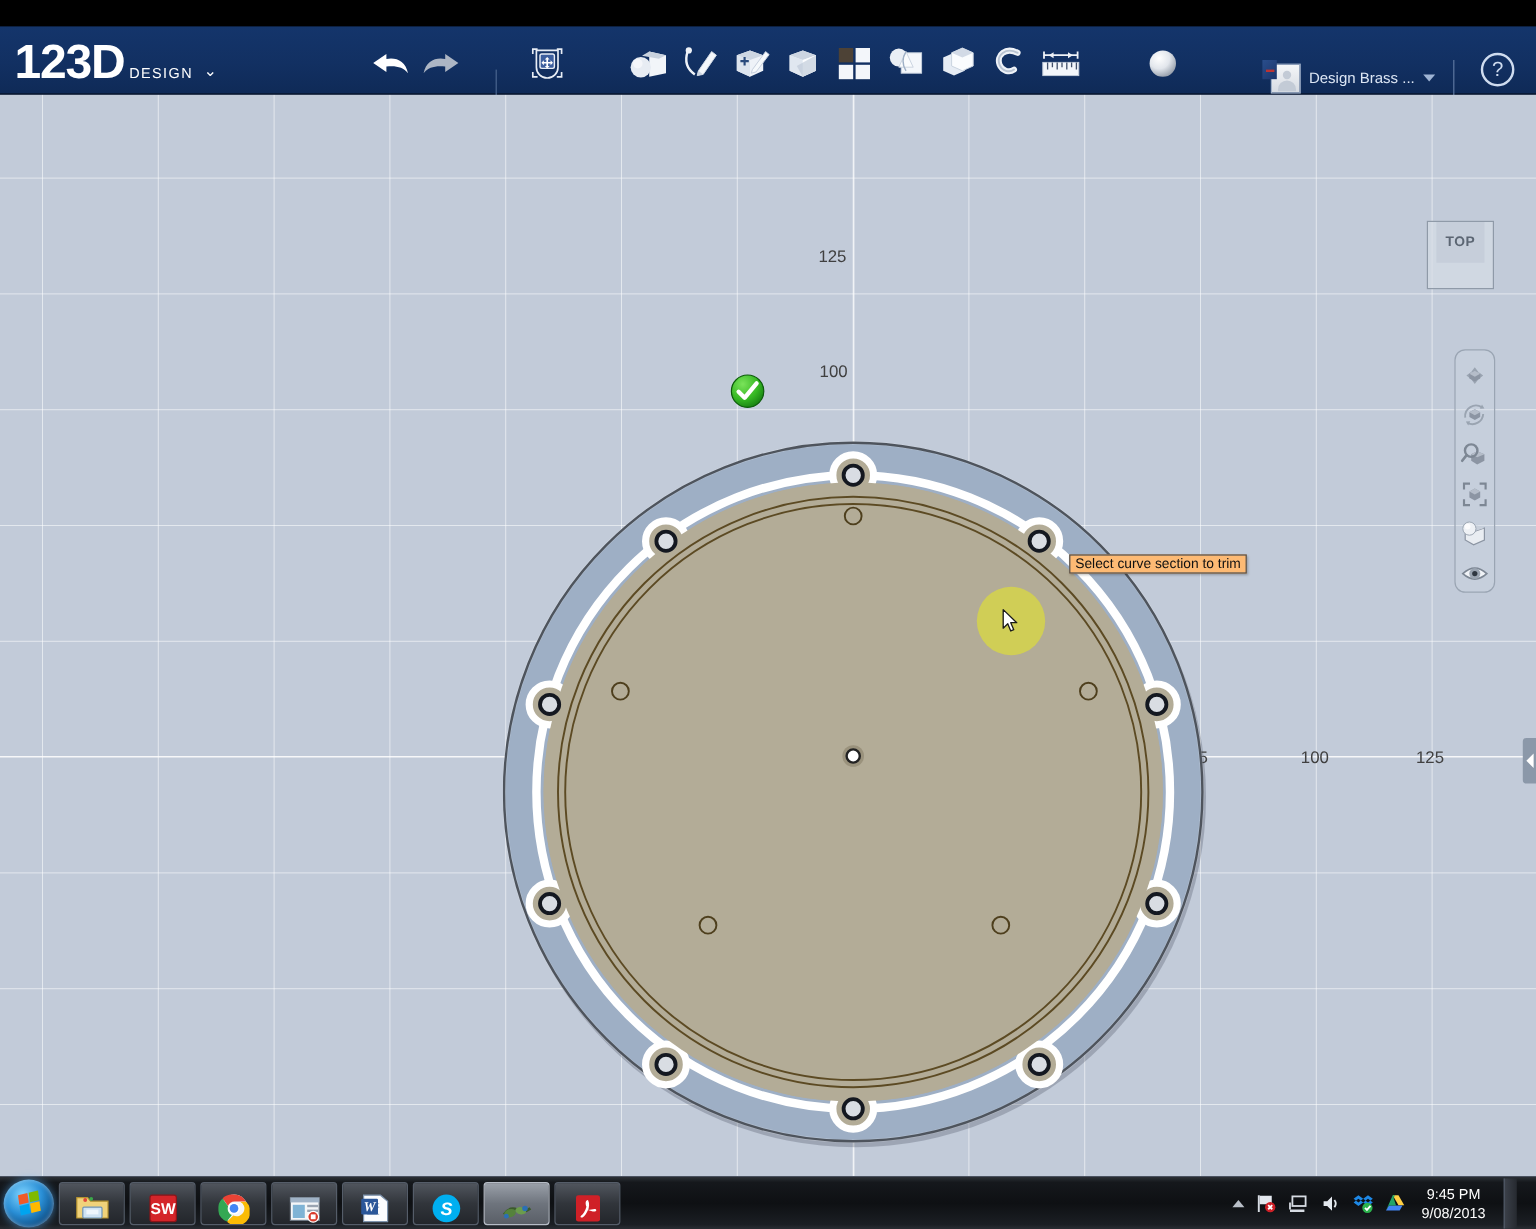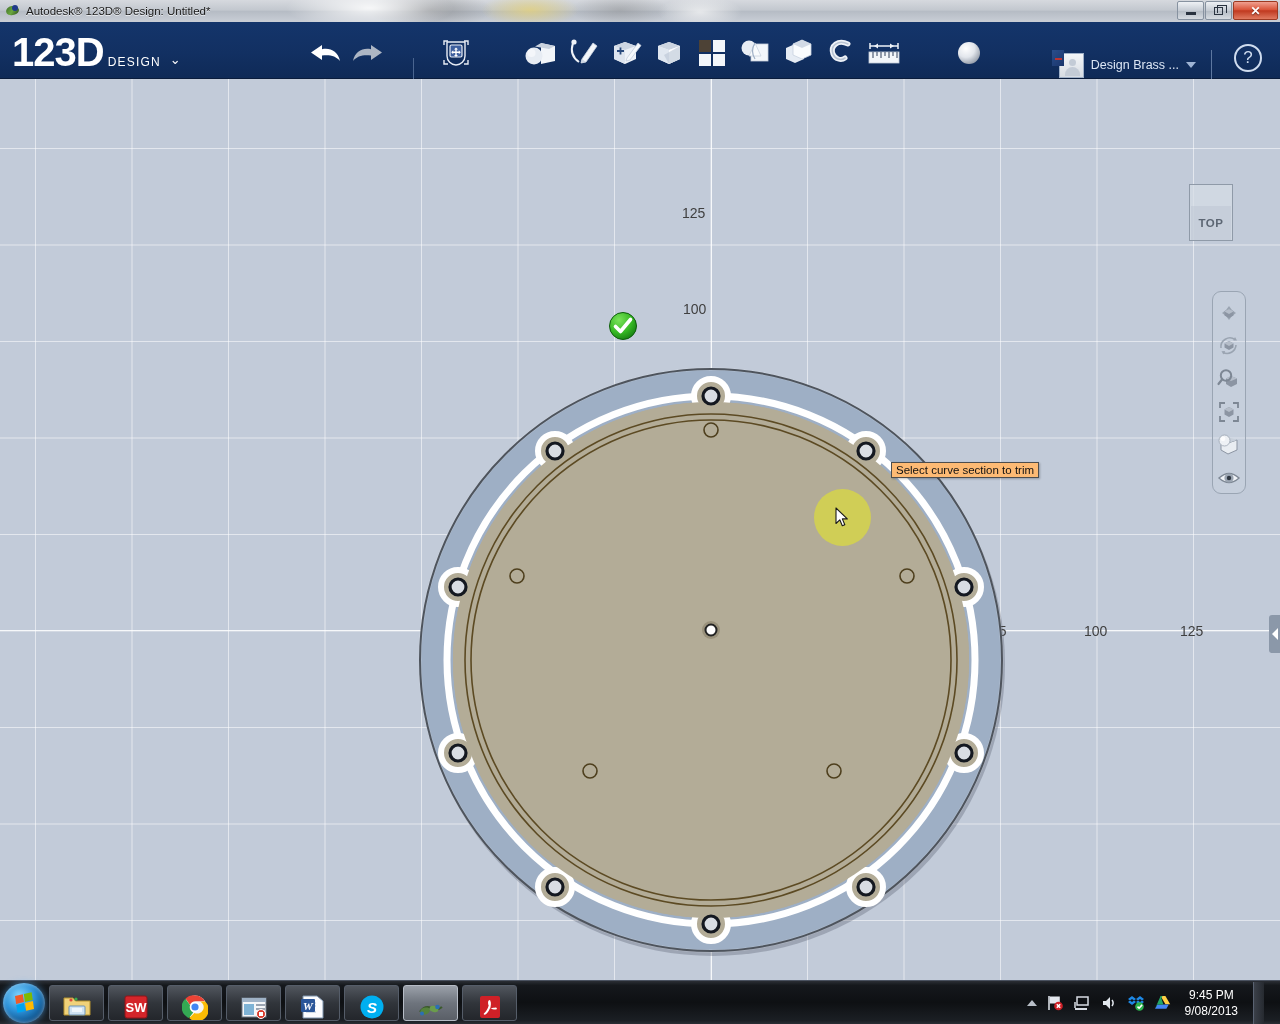--- a/index.html
+++ b/index.html
@@ -143,23 +143,23 @@
   .cursor { position:absolute; left:835px; top:428px; width:14px; height:21px; }
   .tooltip {
     position:absolute; left:891px; top:383px; height:16px;
     background:#fdba74; border:1px solid #4d4d4d; color:#111;
     font-size:11.5px; line-height:14px; padding:0 4px; white-space:nowrap;
     box-shadow:1px 1px 2px rgba(0,0,0,.25);
   }
 
   
   .viewcube {
-    position:absolute; left:1189px; top:105px; width:44px; height:57px;
+    position:absolute; left:1189px; top:105px; width:56px; height:57px;
     background:rgba(214,220,229,.72); border:1px solid #8f9aa8;
-    display:flex; align-items:flex-end; justify-content:center; cursor:pointer;
+    display:flex; align-items:flex-start; justify-content:center; cursor:pointer;
   }
   .viewcube .face {
     width:40px; height:34px; background:rgba(190,199,212,.55);
     display:flex; align-items:center; justify-content:center;
     font-size:11.5px; color:#5c6673; letter-spacing:.5px; font-weight:bold;
   }
   .navbar {
     position:absolute; left:1212px; top:212px; width:34px; height:203px;
     border:1px solid #9aa5b3; border-radius:9px; background:rgba(206,214,225,.35);
     display:flex; flex-direction:column; align-items:center; padding-top:5px; gap:2px;
@@ -206,39 +206,20 @@
   .clock { color:#fff; font-size:12px; text-align:center; line-height:16px; margin-left:4px;
      cursor:pointer; }
   .showdesk { width:11px; height:42px; margin-left:6px;
      background:linear-gradient(to right,#3b4049,#262a30); border-left:1px solid #596271; cursor:pointer; }
 </style>
 </head>
 <body>
 
 <div id="app">
 
-  <div class="titlebar">
-    <div class="titlebar-blur"></div>
-    <div class="tb-icon">
-      <div class="bug"></div>
-        <div class="bug2"></div>
-    </div>
-    <div class="tb-title">Autodesk® 123D® Design: Untitled*</div>
-    <div class="win-btns">
-      <div class="win-btn">
-        <div class="min-glyph"></div>
-      </div>
-      <div class="win-btn">
-        <div class="max-glyph"></div>
-      </div>
-      <div class="win-btn close">
-        <span class="gm">✕</span>
-      </div>
-    </div>
-  </div>
 
   <div class="ribbon">
 
     <div class="logo">
       <span class="l123">123D</span>
       <span class="ldesign">DESIGN</span>
       <span class="lcaret">⌄</span>
     </div>
 
     <div class="rb-icon" style="left:325px">

